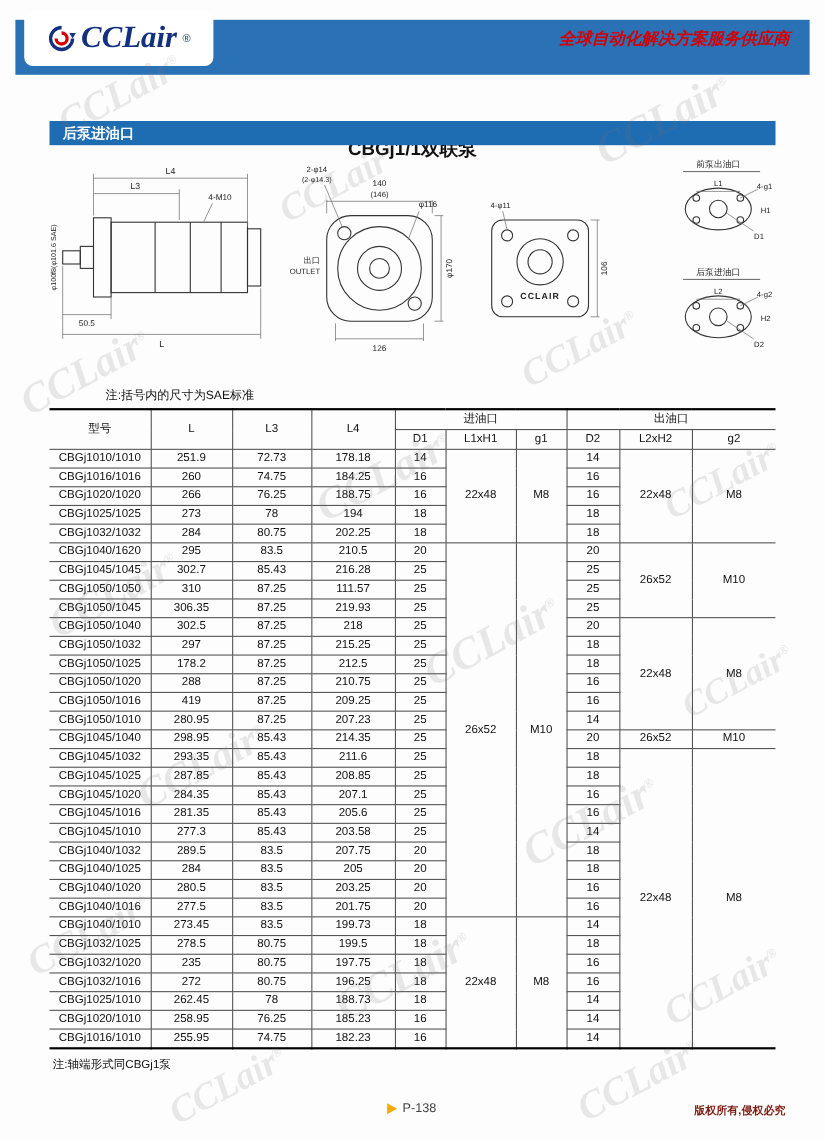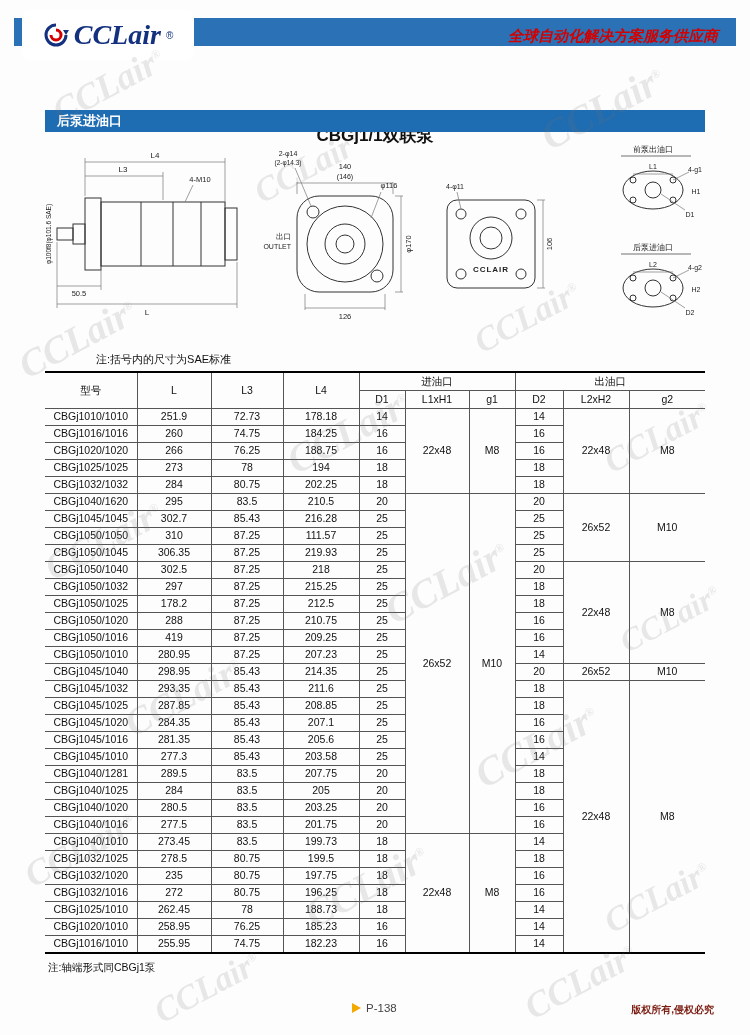--- a/index.html
+++ b/index.html
@@ -2,21 +2,21 @@
 <html><head>
 <meta charset="utf-8">
 <title>CBGj1/1双联泵</title>
 <style>
   html,body { margin:0; padding:0; }
   body {
     width:750px; height:1035px; position:relative; overflow:hidden;
     background:#fdfdfd; font-family:"Liberation Sans", sans-serif; color:#111;
   }
   
-  .header-band { position:absolute; left:14px; top:18px; width:722px; height:28px; background:#2a72b5; }
+  .header-band { position:absolute; left:14px; top:18px; width:722px; height:50px; background:#2a72b5; }
   .logo-box {
     position:absolute; left:22px; top:10px; width:172px; height:50px; background:#fff;
     border-radius:8px; display:flex; align-items:center; justify-content:center; gap:5px; z-index:3;
   }
   .logo-text { font-family:"Liberation Serif", serif; font-style:italic; font-weight:bold; font-size:28px; color:#14317f; line-height:1; }
   .logo-reg { font-size:10px; color:#14317f; vertical-align:super; }
   .tagline {
     position:absolute; right:18px; top:0; height:36px; line-height:36px;
     color:#d40000; font-weight:bold; font-style:italic; font-size:15px;
   }
@@ -412,21 +412,21 @@
         </tr>
         <tr>
           <td>CBGj1045/1010</td>
           <td>277.3</td>
           <td>85.43</td>
           <td>203.58</td>
           <td>25</td>
           <td>14</td>
         </tr>
         <tr>
-          <td>CBGj1040/1281</td>
+          <td>CBGj1040/1032</td>
           <td>289.5</td>
           <td>83.5</td>
           <td>207.75</td>
           <td>20</td>
           <td>18</td>
         </tr>
         <tr>
           <td>CBGj1040/1025</td>
           <td>284</td>
           <td>83.5</td>

